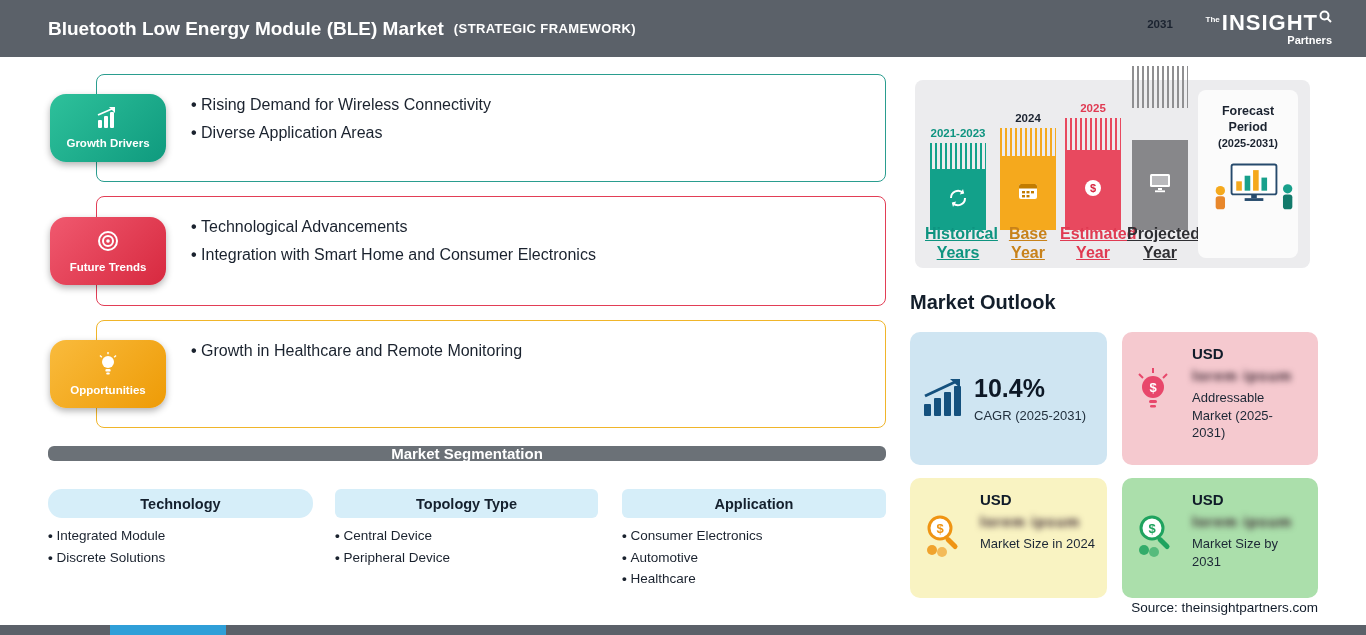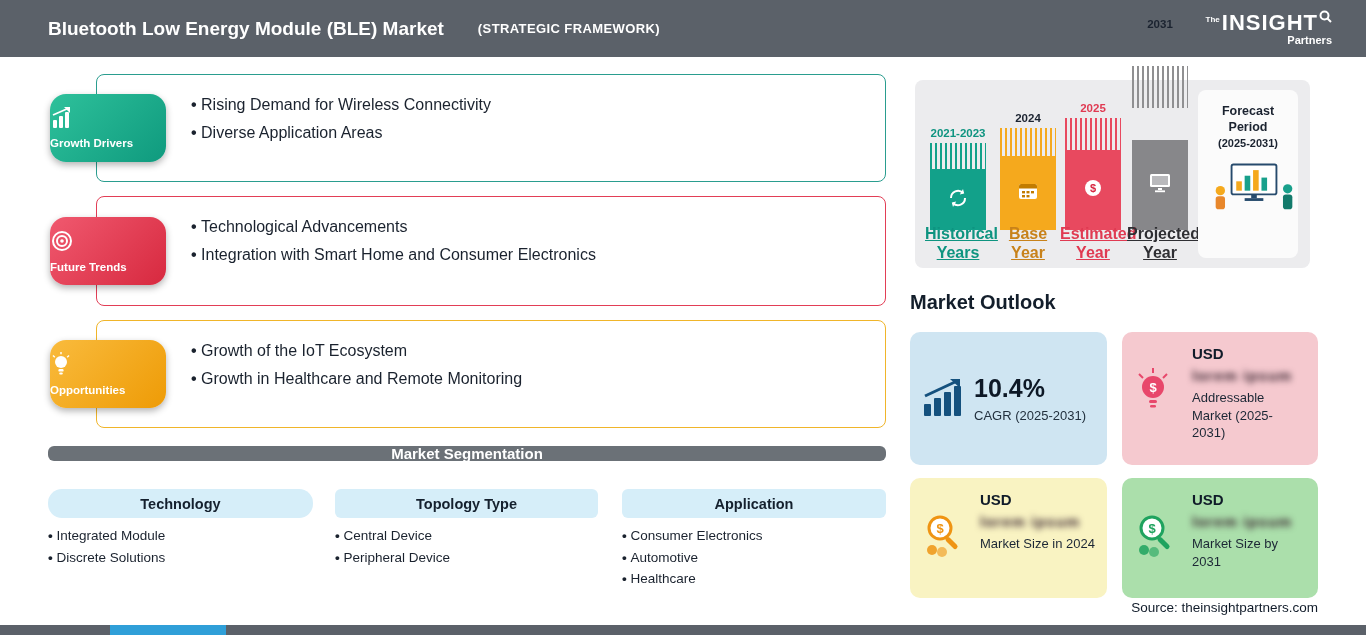--- a/index.html
+++ b/index.html
@@ -1,41 +1,41 @@
 <!DOCTYPE html>
 <html><head>
 <meta charset="utf-8">
 <style>
   * { margin:0; padding:0; box-sizing:border-box; }
   body { font-family:"Liberation Sans", sans-serif; background:#ffffff; }
   .page { position:relative; width:1366px; height:635px; background:#ffffff; overflow:hidden; }
 
   
   .header { position:absolute; top:0; left:0; width:100%; height:57px; background:#5b6169;
-            display:flex; align-items:center; padding:0 34px 0 48px;gap:24px; }
+            display:flex; align-items:center; padding:0 34px 0 48px; }
   .header-title { color:#fff; font-size:19px; font-weight:bold; }
   .header-subtitle { color:#fff; font-size:13px; font-weight:bold; margin-left:10px; letter-spacing:.4px; }
   .logo { margin-left:auto; color:#fff; text-align:right; line-height:1; }
   .logo-top { display:flex; align-items:flex-end; justify-content:flex-end; }
   .logo-the { font-size:8px; font-weight:bold; margin-right:2px; transform:translateY(-10px); }
   .logo-insight { font-size:22px; font-weight:bold; letter-spacing:1px; }
   .logo-mag { margin-left:1px; transform:translateY(-8px); }
   .logo-partners { font-size:11px; font-weight:bold; margin-top:1px; }
 
   
   .fbox { position:absolute; left:96px; width:790px; border-radius:8px; background:#fff; }
   .fbox1 { top:74px;  height:108px; border:1.6px solid #2a9d8f; }
   .fbox2 { top:196px; height:110px; border:1.6px solid #e23e56; }
   .fbox3 { top:320px; height:108px; border:1.6px solid #f0b52a; }
   .fbullets { list-style:none; padding:16px 24px 0 94px; }
   .fbullets li { font-size:16px; color:#1a222e; line-height:28px; }
   .fbullets li::before { content:"•  "; font-weight:bold; }
 
   .pill { position:absolute; left:50px; width:116px; height:68px; border-radius:16px;
-          display:flex; flex-direction:column; justify-content:center; gap:4px;
+          display:flex; flex-direction:column; align-items:center; justify-content:center; gap:4px;
           color:#fff; box-shadow:0 3px 7px rgba(0,0,0,.3); }
   .pill1 { top:94px;  background:linear-gradient(135deg,#2ec19b,#0f9a7e); }
   .pill2 { top:217px; background:linear-gradient(135deg,#f0596f,#d7293f); }
   .pill3 { top:340px; background:linear-gradient(135deg,#f9bb3d,#ee9b06); }
   .pill-label { font-size:11.5px; font-weight:bold; }
 
   
   .seg-bar { position:absolute; left:48px; top:446px; width:838px; height:15px; background:#6b7177;
              border-radius:6px; color:#fff; display:flex; align-items:center; justify-content:center;
              font-size:15px; font-weight:bold; }
@@ -158,21 +158,20 @@
           <circle cx="12" cy="12" r="9" stroke="#fff" fill="none" stroke-width="2"></circle>
           <circle cx="12" cy="12" r="5" stroke="#fff" fill="none" stroke-width="2"></circle>
           <circle cx="12" cy="12" r="1.8" fill="#fff"></circle>
         </svg>
     </span>
     <span class="pill-label">Future Trends</span>
   </div>
 
   <div class="fbox fbox3">
     <ul class="fbullets">
-      <li>Growth of the IoT Ecosystem</li>
       <li>Growth in Healthcare and Remote Monitoring</li>
     </ul>
   </div>
   <div class="pill pill3">
     <span>
       <svg width="22" height="24" viewBox="0 0 22 24">
           <g stroke="#fff" stroke-width="1.4">
             <line x1="11" y1="0" x2="11" y2="2.2"></line>
             <line x1="3" y1="3.5" x2="4.8" y2="5.2"></line>
             <line x1="19" y1="3.5" x2="17.2" y2="5.2"></line>

